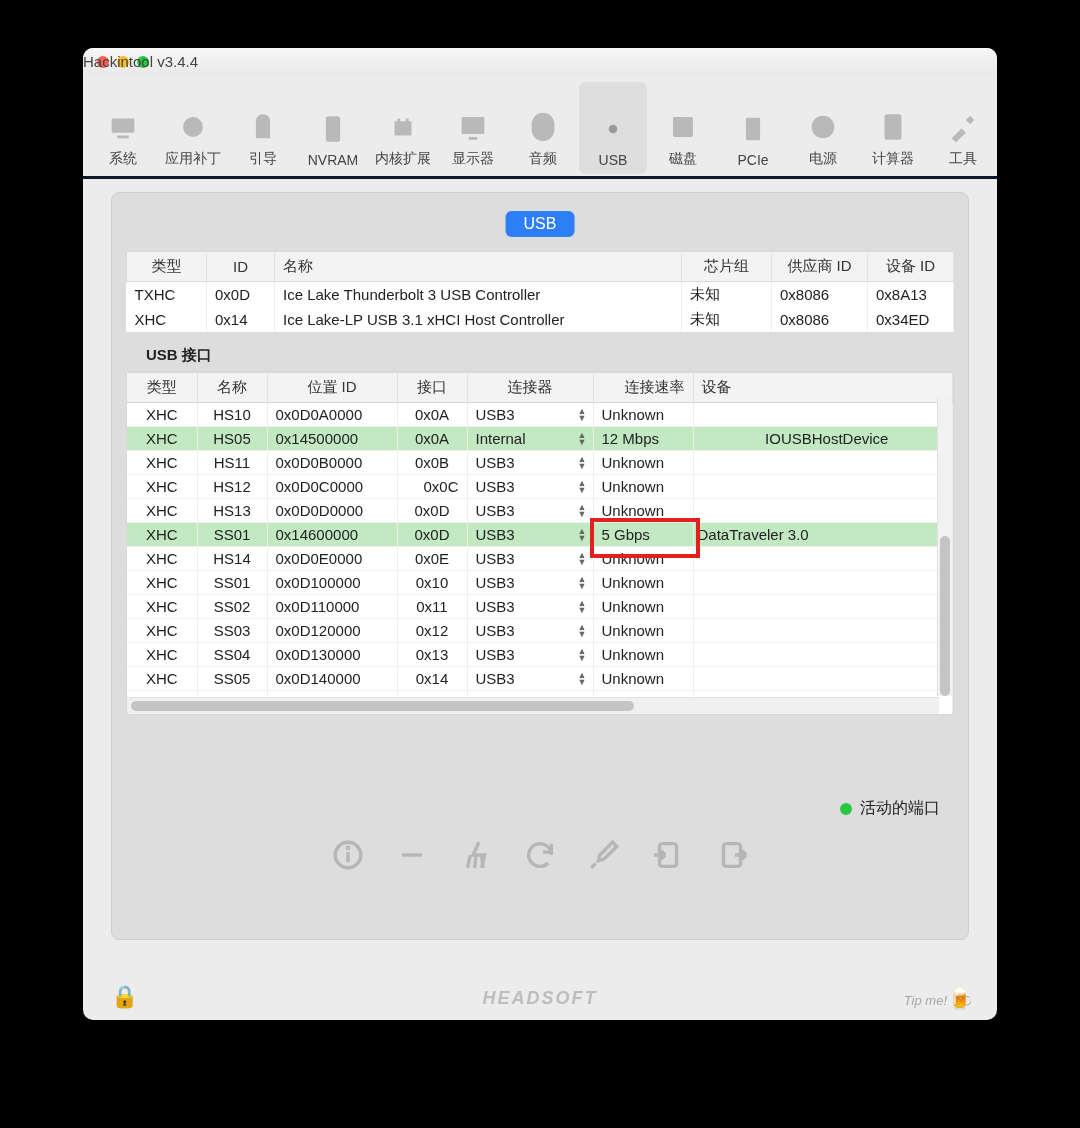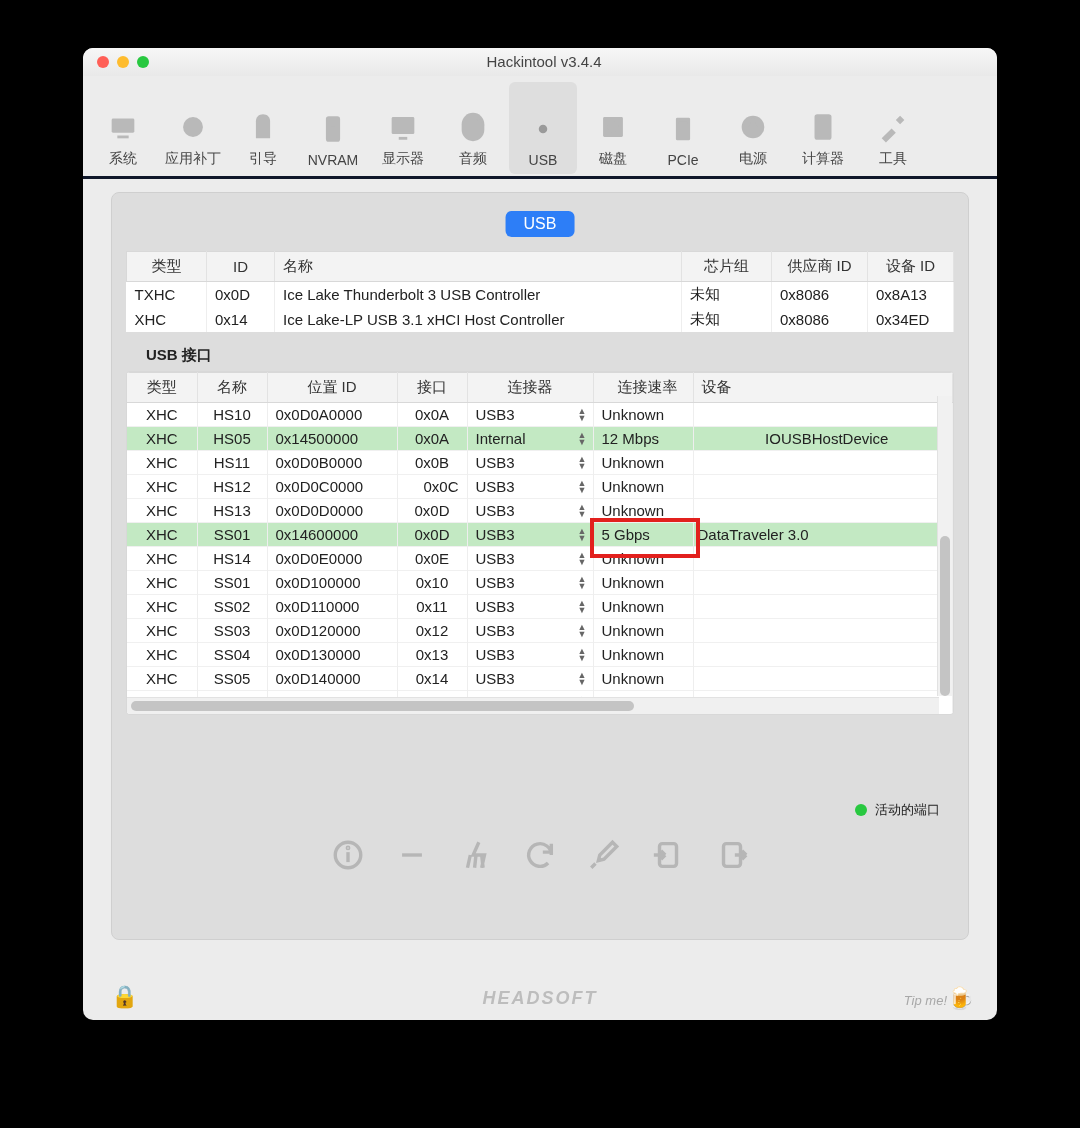--- a/index.html
+++ b/index.html
@@ -2,21 +2,21 @@
 <html><head>
 <meta charset="utf-8">
 <style>
   html,body{margin:0;padding:0;background:#000;font-family:-apple-system,"Helvetica Neue",Arial,sans-serif;font-size:15px;color:#222;}
   .stage{width:1080px;height:1128px;position:relative;}
   .window{position:absolute;left:83px;top:48px;width:914px;height:972px;background:#ececec;border-radius:10px;box-shadow:0 20px 60px rgba(0,0,0,.5),0 0 0 1px rgba(0,0,0,.08);overflow:hidden;}
   .titlebar{height:28px;position:relative;background:linear-gradient(#f7f7f7,#e9e9e9);}
   .traffic{position:absolute;left:14px;top:8px;display:flex;gap:8px;}
   .tl{width:12px;height:12px;border-radius:50%;}
   .red{background:#ff5f57;}.yellow{background:#febc2e;}.green{background:#28c840;}
-  .title{position:absolute;left:8px;right:0;top:5px;text-align:center;font-size:15px;color:#444;font-weight:500;}
+  .title{position:absolute;left:0;right:0;top:5px;font-size:15px;color:#444;font-weight:500;}
   .toolbar{display:flex;padding:6px 6px 2px;gap:2px;border-bottom:3px solid #0f172a;}
   .tbtn{display:flex;flex-direction:column;align-items:center;justify-content:flex-end;min-width:56px;height:82px;padding:4px 6px 6px;border-radius:6px;color:#888;cursor:default;}
   .tbtn svg{width:34px;height:34px;fill:#b9b9b9;}
   .tbtn.sel{background:#dedede;}
   .tbtn.sel svg{fill:#9a9a9a;}
   .tlabel{margin-top:6px;font-size:14px;color:#444;}
   .panel{position:absolute;left:28px;right:28px;top:144px;bottom:80px;background:#ddd;border-radius:8px;border:1px solid #cfcfcf;padding:14px 14px 14px;overflow:hidden;}
   .pill{display:inline-block;background:#2d7ef7;color:#fff;padding:4px 18px;border-radius:6px;font-size:16px;margin:4px auto 14px;position:relative;left:50%;transform:translateX(-50%);}
   .tbl{width:100%;border-collapse:collapse;background:#fff;font-size:15px;table-layout:fixed;}
   .tbl th{background:#f3f3f3;border-top:1px solid #d8d8d8;border-bottom:1px solid #d8d8d8;border-right:1px solid #e2e2e2;padding:5px 8px;font-weight:500;text-align:center;color:#333;}
@@ -29,21 +29,21 @@
   .ports th{border-right:1px solid #e2e2e2;}
   .ports td{border-top:1px solid #f0f0f0;}
   .ports td.conn{position:relative;text-align:left;}
   .chev{position:absolute;right:6px;top:50%;transform:translateY(-50%);font-size:9px;color:#666;line-height:7px;}
   .hl{background:#c3e9c3;}
   .redbox{position:absolute;border:4px solid #e2201d;pointer-events:none;}
   .scrollbar-v{position:absolute;right:1px;top:24px;bottom:18px;width:14px;background:#f1f1f1;border-left:1px solid #e2e2e2;}
   .scroll-thumb-v{position:absolute;left:2px;right:2px;top:140px;height:160px;background:#c4c4c4;border-radius:6px;}
   .scrollbar-h{position:absolute;left:0;right:14px;bottom:0;height:16px;background:#f0f0f0;border-top:1px solid #e2e2e2;}
   .scroll-thumb-h{position:absolute;top:3px;left:4px;width:62%;height:10px;background:#c4c4c4;border-radius:6px;}
-  .legend{position:absolute;right:28px;bottom:120px;display:flex;align-items:center;gap:8px;font-size:13px;color:#222;}
+  .legend{position:absolute;right:28px;bottom:120px;display:flex;align-items:center;gap:8px;font-size:16px;color:#222;}
   .legend .dot{width:12px;height:12px;border-radius:50%;background:#28c840;}
   .actionbar{position:absolute;left:0;right:0;bottom:64px;display:flex;justify-content:center;gap:30px;}
   .actionbar svg{width:34px;height:34px;fill:none;stroke:#b6b6b6;stroke-width:2.4;}
   .footer{position:absolute;left:0;right:0;bottom:0;height:44px;display:flex;align-items:center;justify-content:center;}
   .brand{font-family:sans-serif;font-weight:700;font-style:italic;letter-spacing:2px;color:#bdbdbd;font-size:18px;}
   .lock{position:absolute;left:28px;bottom:10px;font-size:22px;}
   .tip{position:absolute;right:50px;bottom:12px;font-size:13px;font-style:italic;color:#a8a8a8;}
   .beer{position:absolute;right:22px;bottom:8px;font-size:22px;}
 </style>
 </head>
@@ -79,20 +79,26 @@
             <path d="M7 20V8c0-3 2-5 5-5s5 2 5 5v12H7z"></path>
           </svg>
           <span class="tlabel">引导</span>
         </div>
         <div class="tbtn">
           <svg viewBox="0 0 24 24">
             <rect x="7" y="3" width="10" height="18" rx="2"></rect>
             <rect x="10" y="6" width="4" height="4"></rect>
           </svg>
           <span class="tlabel">NVRAM</span>
+        </div>
+        <div class="tbtn">
+          <svg viewBox="0 0 24 24">
+            <path d="M6 8h12v10H6zM8 6h2v2H8zM14 6h2v2h-2z"></path>
+          </svg>
+          <span class="tlabel">内核扩展</span>
         </div>
         <div class="tbtn">
           <svg viewBox="0 0 24 24">
             <rect x="4" y="5" width="16" height="12" rx="1"></rect>
             <rect x="9" y="19" width="6" height="2"></rect>
           </svg>
           <span class="tlabel">显示器</span>
         </div>
         <div class="tbtn">
           <svg viewBox="0 0 24 24">
@@ -200,21 +206,21 @@
                 <col style="width:100px">
                 <col>
               </colgroup>
           <thead>
                 <tr>
             <th>类型</th>
             <th>名称</th>
             <th>位置 ID</th>
             <th>接口</th>
             <th>连接器</th>
-            <th style="text-align:left;padding-left:24px">连接速率</th>
+            <th style="text-align:right;padding-left:18px">连接速率</th>
             <th style="text-align:left;padding-left:8px">设备</th>
           </tr>
               </thead>
           <tbody id="ports-body">
                 <tr>
                   <td style="text-align:center">XHC</td>
                   <td style="text-align:center">HS10</td>
                   <td>0x0D0A0000</td>
                   <td style="text-align:center">0x0A</td>
                   <td class="conn">USB3<span class="chev">▲<br>▼</span></td>

